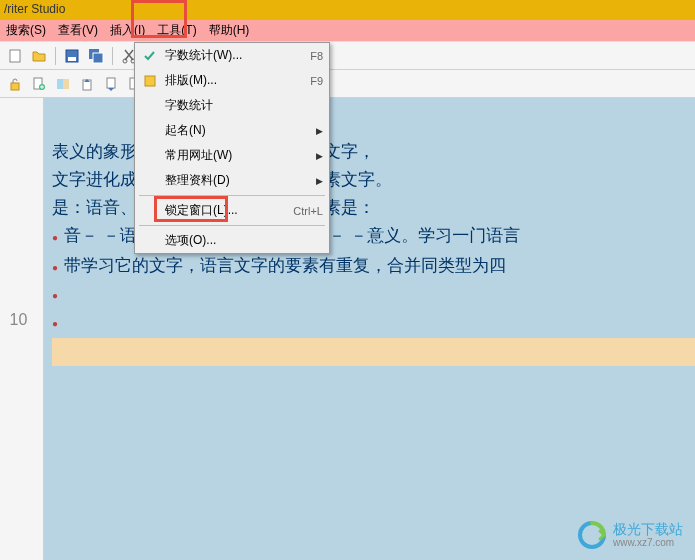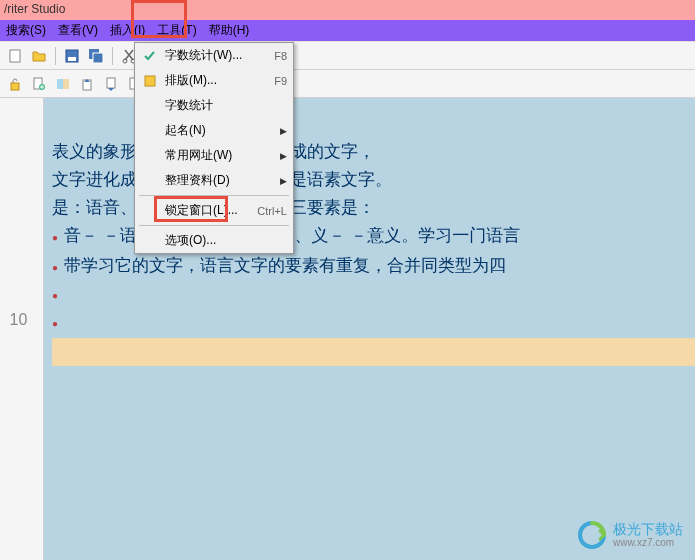--- a/index.html
+++ b/index.html
@@ -1,36 +1,36 @@
 <!DOCTYPE html>
 <html><head>
 <meta charset="utf-8">
 <style>
 * { margin: 0; padding: 0; box-sizing: border-box; font-family: "Microsoft YaHei", SimSun, sans-serif; }
 body { width: 695px; height: 560px; background: #fff; overflow: hidden; position: relative; }
 
-.titlebar { height: 20px; background: #fca5a5; padding: 2px 4px; font-size: 12px; color: #333; }
-
-.menubar { height: 22px; background: #8b5cf6; display: flex; align-items: center; font-size: 12px; border-bottom: 1px solid #e0e0e0; }
+.titlebar { height: 20px; background: #eab308; padding: 2px 4px; font-size: 12px; color: #333; }
+
+.menubar { height: 22px; background: #fca5a5; display: flex; align-items: center; font-size: 12px; border-bottom: 1px solid #e0e0e0; }
 .menu-item { padding: 3px 6px; cursor: default; }
 
 .toolbar1 { height: 28px; background: #f5f5f5; border-bottom: 1px solid #d0d0d0; display: flex; align-items: center; padding: 2px 4px; gap: 2px; }
 .toolbar2 { height: 28px; background: #f5f5f5; border-bottom: 1px solid #d0d0d0; display: flex; align-items: center; padding: 2px 4px; gap: 2px; }
 .tb-btn { width: 22px; height: 22px; display: flex; align-items: center; justify-content: center; border: 1px solid transparent; background: transparent; }
 .tb-sep { width: 1px; height: 18px; background: #c0c0c0; margin: 0 3px; }
 
 .content-area { position: absolute; top: 98px; left: 0; right: 0; bottom: 0; display: flex; }
 .gutter { width: 44px; background: #f5f5f5; border-right: 1px solid #d0d0d0; font-size: 16px; color: #888; text-align: center; padding-right: 6px; padding-top: 40px; line-height: 28px; }
 .editor { flex: 1; background: #b8d4e3; padding-top: 40px; padding-left: 8px; font-size: 17px; font-family: SimSun, serif; color: #003366; line-height: 28px; position: relative; overflow: hidden; }
 .line { display: flex; align-items: baseline; white-space: nowrap; }
 .bullet { color: #c04040; margin-right: 6px; font-size: 10px; }
 .highlight-line { background: #f5d9a8; width: 100%; height: 28px; }
 .attr-text { letter-spacing: 4px; font-family: monospace; }
 
-.dropdown { position: absolute; top: 42px; left: 134px; width: 160px; background: #f0f0f0; border: 1px solid #999; box-shadow: 2px 2px 4px rgba(0,0,0,0.3); z-index: 100; font-size: 12px; }
+.dropdown { position: absolute; top: 42px; left: 134px; width: 196px; background: #f0f0f0; border: 1px solid #999; box-shadow: 2px 2px 4px rgba(0,0,0,0.3); z-index: 100; font-size: 12px; }
 .dropdown-item { display: flex; align-items: center; padding: 4px 6px; }
 .dd-icon { width: 18px; height: 16px; margin-right: 6px; display: flex; align-items: center; justify-content: center; }
 .dd-label { flex: 1; }
 .dd-shortcut { color: #666; font-size: 11px; margin-left: 12px; }
 .dd-sep { height: 1px; background: #c0c0c0; margin: 2px 4px; }
 .dd-arrow { font-size: 9px; color: #333; }
 
 .red-box1 { position: absolute; top: 0px; left: 131px; width: 56px; height: 38px; border: 3px solid #e74c3c; z-index: 200; pointer-events: none; }
 .red-box2 { position: absolute; top: 196px; left: 154px; width: 74px; height: 26px; border: 3px solid #e74c3c; z-index: 200; pointer-events: none; }
 

